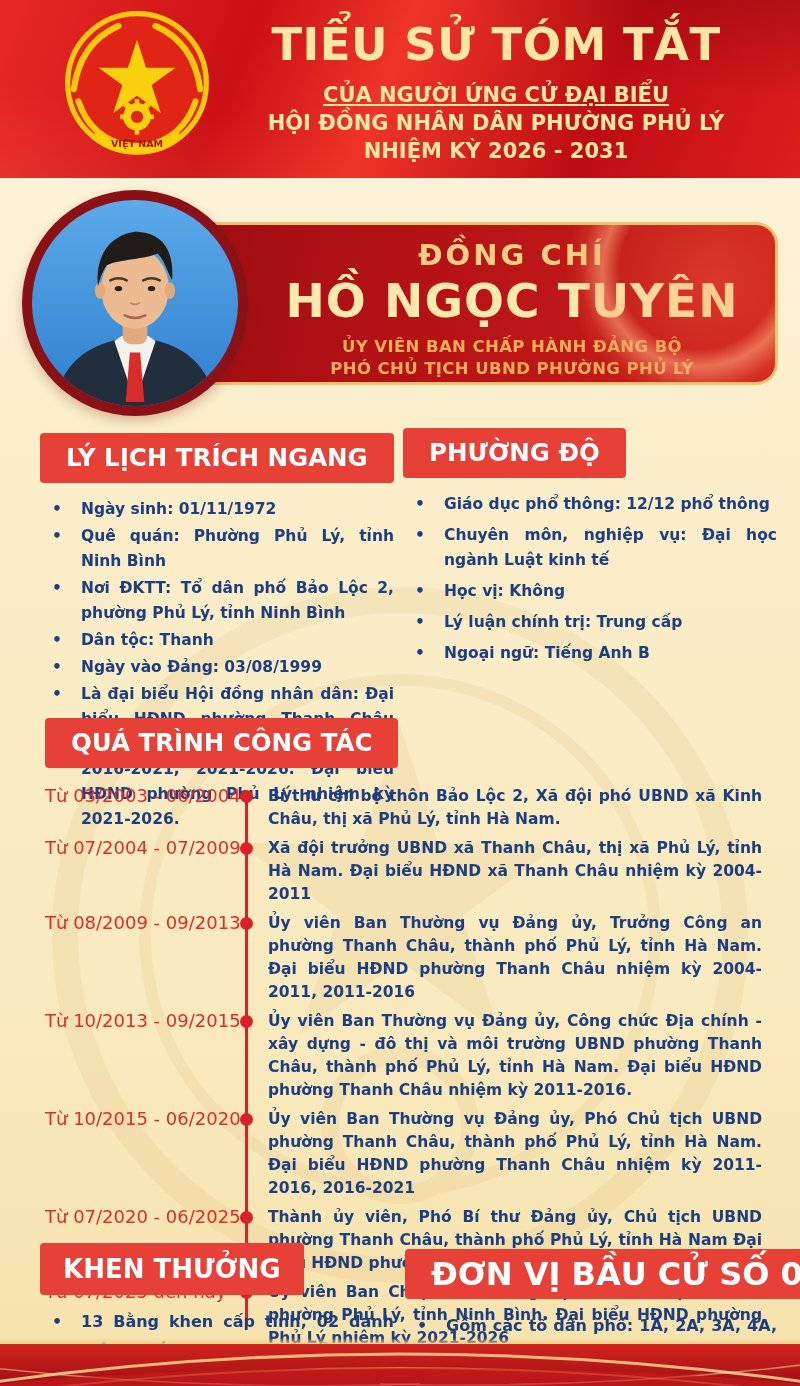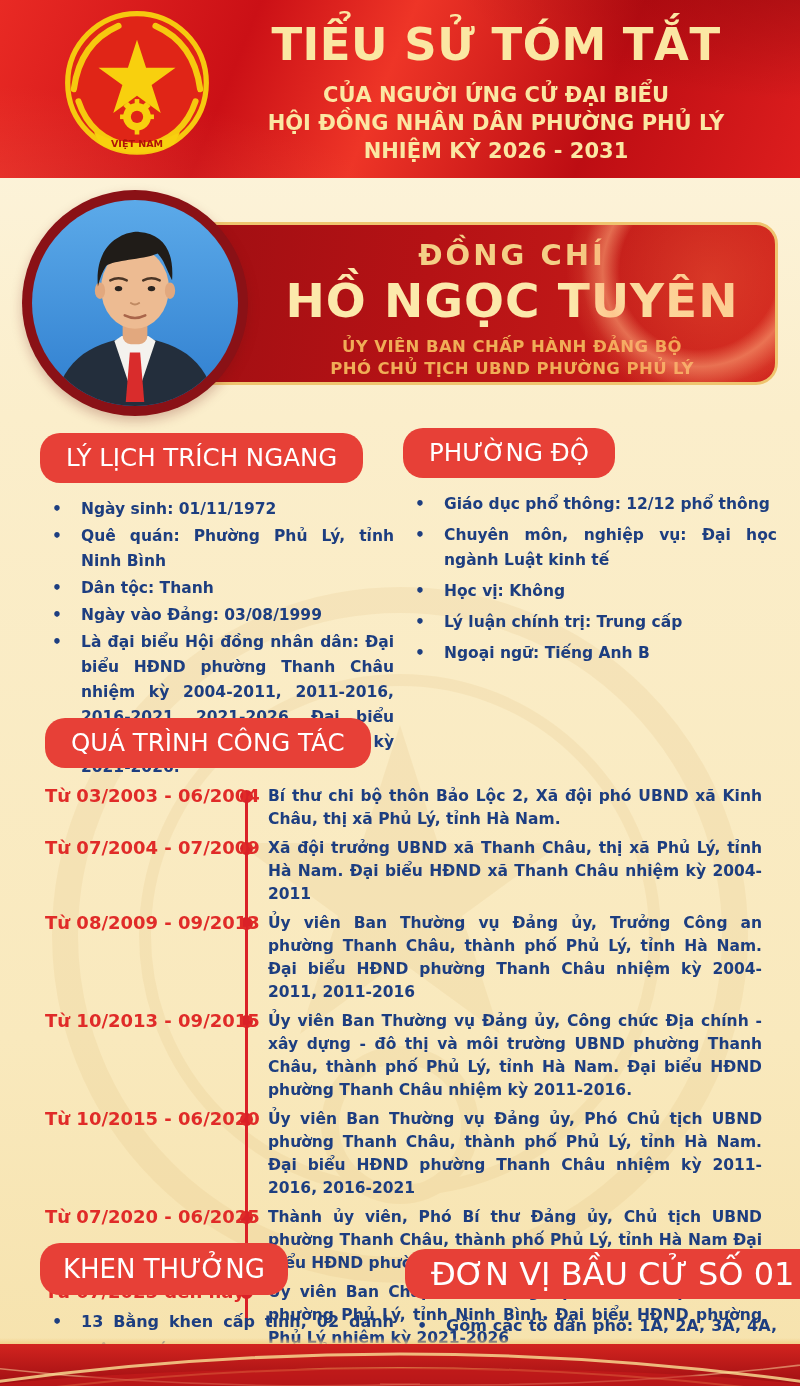--- a/index.html
+++ b/index.html
@@ -14,61 +14,61 @@
   
   .header { position:absolute; left:0; top:0; right:0; height:178px; z-index:2;
     background:
       radial-gradient(ellipse 120% 160% at -5% 120%, rgba(255,120,90,.25), transparent 45%),
       radial-gradient(ellipse 90% 140% at 105% -20%, rgba(110,0,6,.45), transparent 55%),
       linear-gradient(112deg,#e92a24 0%,#cb1016 30%,#ee3527 48%,#bd0d13 74%,#dd1e1e 100%); }
   .emblem { position:absolute; left:60px; top:6px; width:154px; height:160px; }
   .header-text { position:absolute; left:208px; right:16px; top:18px; text-align:center; color:#fbe7a3; }
   .header-title { font-size:45px; font-weight:800; letter-spacing:.5px; }
   .header-sub { font-size:21px; font-weight:700; line-height:28px; }
-  .header-sub.first { margin-top:10px; }
+  .header-sub.first { margin-top:10px;text-decoration:underline; }
 
   
   .name-banner { position:absolute; left:136px; top:222px; width:642px; height:163px; z-index:2;
     border-radius:22px; border:3px solid #efc46f; box-sizing:border-box;
     background:linear-gradient(100deg,#9c0e12 0%,#b51215 45%,#ce201b 100%);
     padding:13px 18px 0 128px; text-align:center; overflow:hidden; }
   .name-banner::after { content:''; position:absolute; right:-50px; top:-70px; width:300px; height:240px;
     background:
       radial-gradient(circle at 58% 48%, rgba(255,170,120,0) 37%, rgba(255,175,125,.55) 45%, rgba(255,150,95,.12) 55%, transparent 62%),
       radial-gradient(circle at 62% 52%, rgba(255,120,70,.30), transparent 58%); }
   .salutation { font-size:29px; font-weight:800; color:#f4cf86; letter-spacing:3px; }
   .cand-name { font-size:47px; font-weight:800; color:#fce9ab; letter-spacing:1px; margin-top:1px; }
   .cand-role { font-size:16.5px; font-weight:700; color:#f0ad57; letter-spacing:.4px; margin-top:3px; }
   .cand-role.first { margin-top:9px; }
   .photo-ring { position:absolute; left:22px; top:190px; width:226px; height:226px; z-index:3;
     border-radius:50%; background:#8a1116; padding:10px; box-sizing:border-box;
     box-shadow:0 5px 12px rgba(110,15,15,.25); }
   .photo { width:100%; height:100%; border-radius:50%; overflow:hidden; display:block; }
 
   
-  .section-pill { display:inline-block; background:#e74037; color:#fff; font-weight:400;
-    border-radius:20px; padding:0 26px; line-height:50px; font-size:24.5px; white-space:nowrap;text-align:right; }
+  .section-pill { display:inline-block; background:#e74037; color:#fff; font-weight:700;
+    border-radius:4px; padding:0 26px; line-height:50px; font-size:24.5px; white-space:nowrap;text-align:right; }
 
   .bio   { position:absolute; left:40px;  top:433px; width:354px; z-index:2; }
   .qual  { position:absolute; left:403px; top:428px; width:374px; z-index:2; }
   .blist { list-style:none; margin:14px 0 0; padding:0; color:#1d3e80;
            font-size:15.5px; font-weight:700; text-align:justify; }
   .blist li { position:relative; padding-left:41px; line-height:25px; margin-bottom:2px; }
   .blist li::before { content:'•'; position:absolute; left:12px; top:0; }
   .qual .blist li { margin-bottom:6px; }
 
   
   .career { position:absolute; left:45px; top:718px; width:717px; z-index:2; }
   .timeline { position:relative; margin-top:17px; }
   .timeline::before { content:''; position:absolute; left:200px; top:12px; bottom:26px;
                       width:3px; background:#da2127; }
   .trow { position:relative; padding-left:223px; margin-bottom:6px; min-height:26px; }
   .trow::before { content:''; position:absolute; left:195px; top:5px; width:13px; height:13px;
                   border-radius:50%; background:#da2127; }
-  .tdate { position:absolute; left:0; top:0; color:#e02b28; font-weight:700; font-size:18px; white-space:nowrap; }
+  .tdate { position:absolute; left:0; top:0; color:#e02b28; font-weight:400; font-size:18px; white-space:nowrap; }
   .tdesc { color:#1d3e80; font-size:15.5px; font-weight:700; line-height:23px; text-align:justify; }
 
   
   .awards { position:absolute; left:40px;  top:1243px; width:354px; z-index:2; }
   .unit   { position:absolute; left:405px; top:1249px; width:372px; z-index:2; }
   .awards .section-pill { font-size:26px; line-height:52px; padding:0 23px; }
   .unit   .section-pill { font-size:32px; line-height:50px; }
   .awards .blist, .unit .blist { margin-top:12px; font-size:16px; }
   .awards .blist li, .unit .blist li { line-height:29px; }
 
@@ -154,20 +154,21 @@
   </div>
 
   <section class="bio">
     <div class="section-pill">LÝ LỊCH TRÍCH NGANG</div>
     <ul class="blist">
 
         <li>Ngày sinh: 01/11/1972</li>
 
         <li>Quê quán: Phường Phủ Lý, tỉnh Ninh Bình</li>
 
+        <li>Nơi ĐKTT: Tổ dân phố Bảo Lộc 2, phường Phủ Lý, tỉnh Ninh Bình</li>
 
         <li>Dân tộc: Thanh</li>
 
         <li>Ngày vào Đảng: 03/08/1999</li>
 
         <li>Là đại biểu Hội đồng nhân dân: Đại biểu HĐND phường Thanh Châu nhiệm kỳ 2004-2011, 2011-2016, 2016-2021, 2021-2026. Đại biểu HĐND phường Phủ Lý nhiệm kỳ 2021-2026.</li>
       </ul>
   </section>
 
   <section class="qual">

